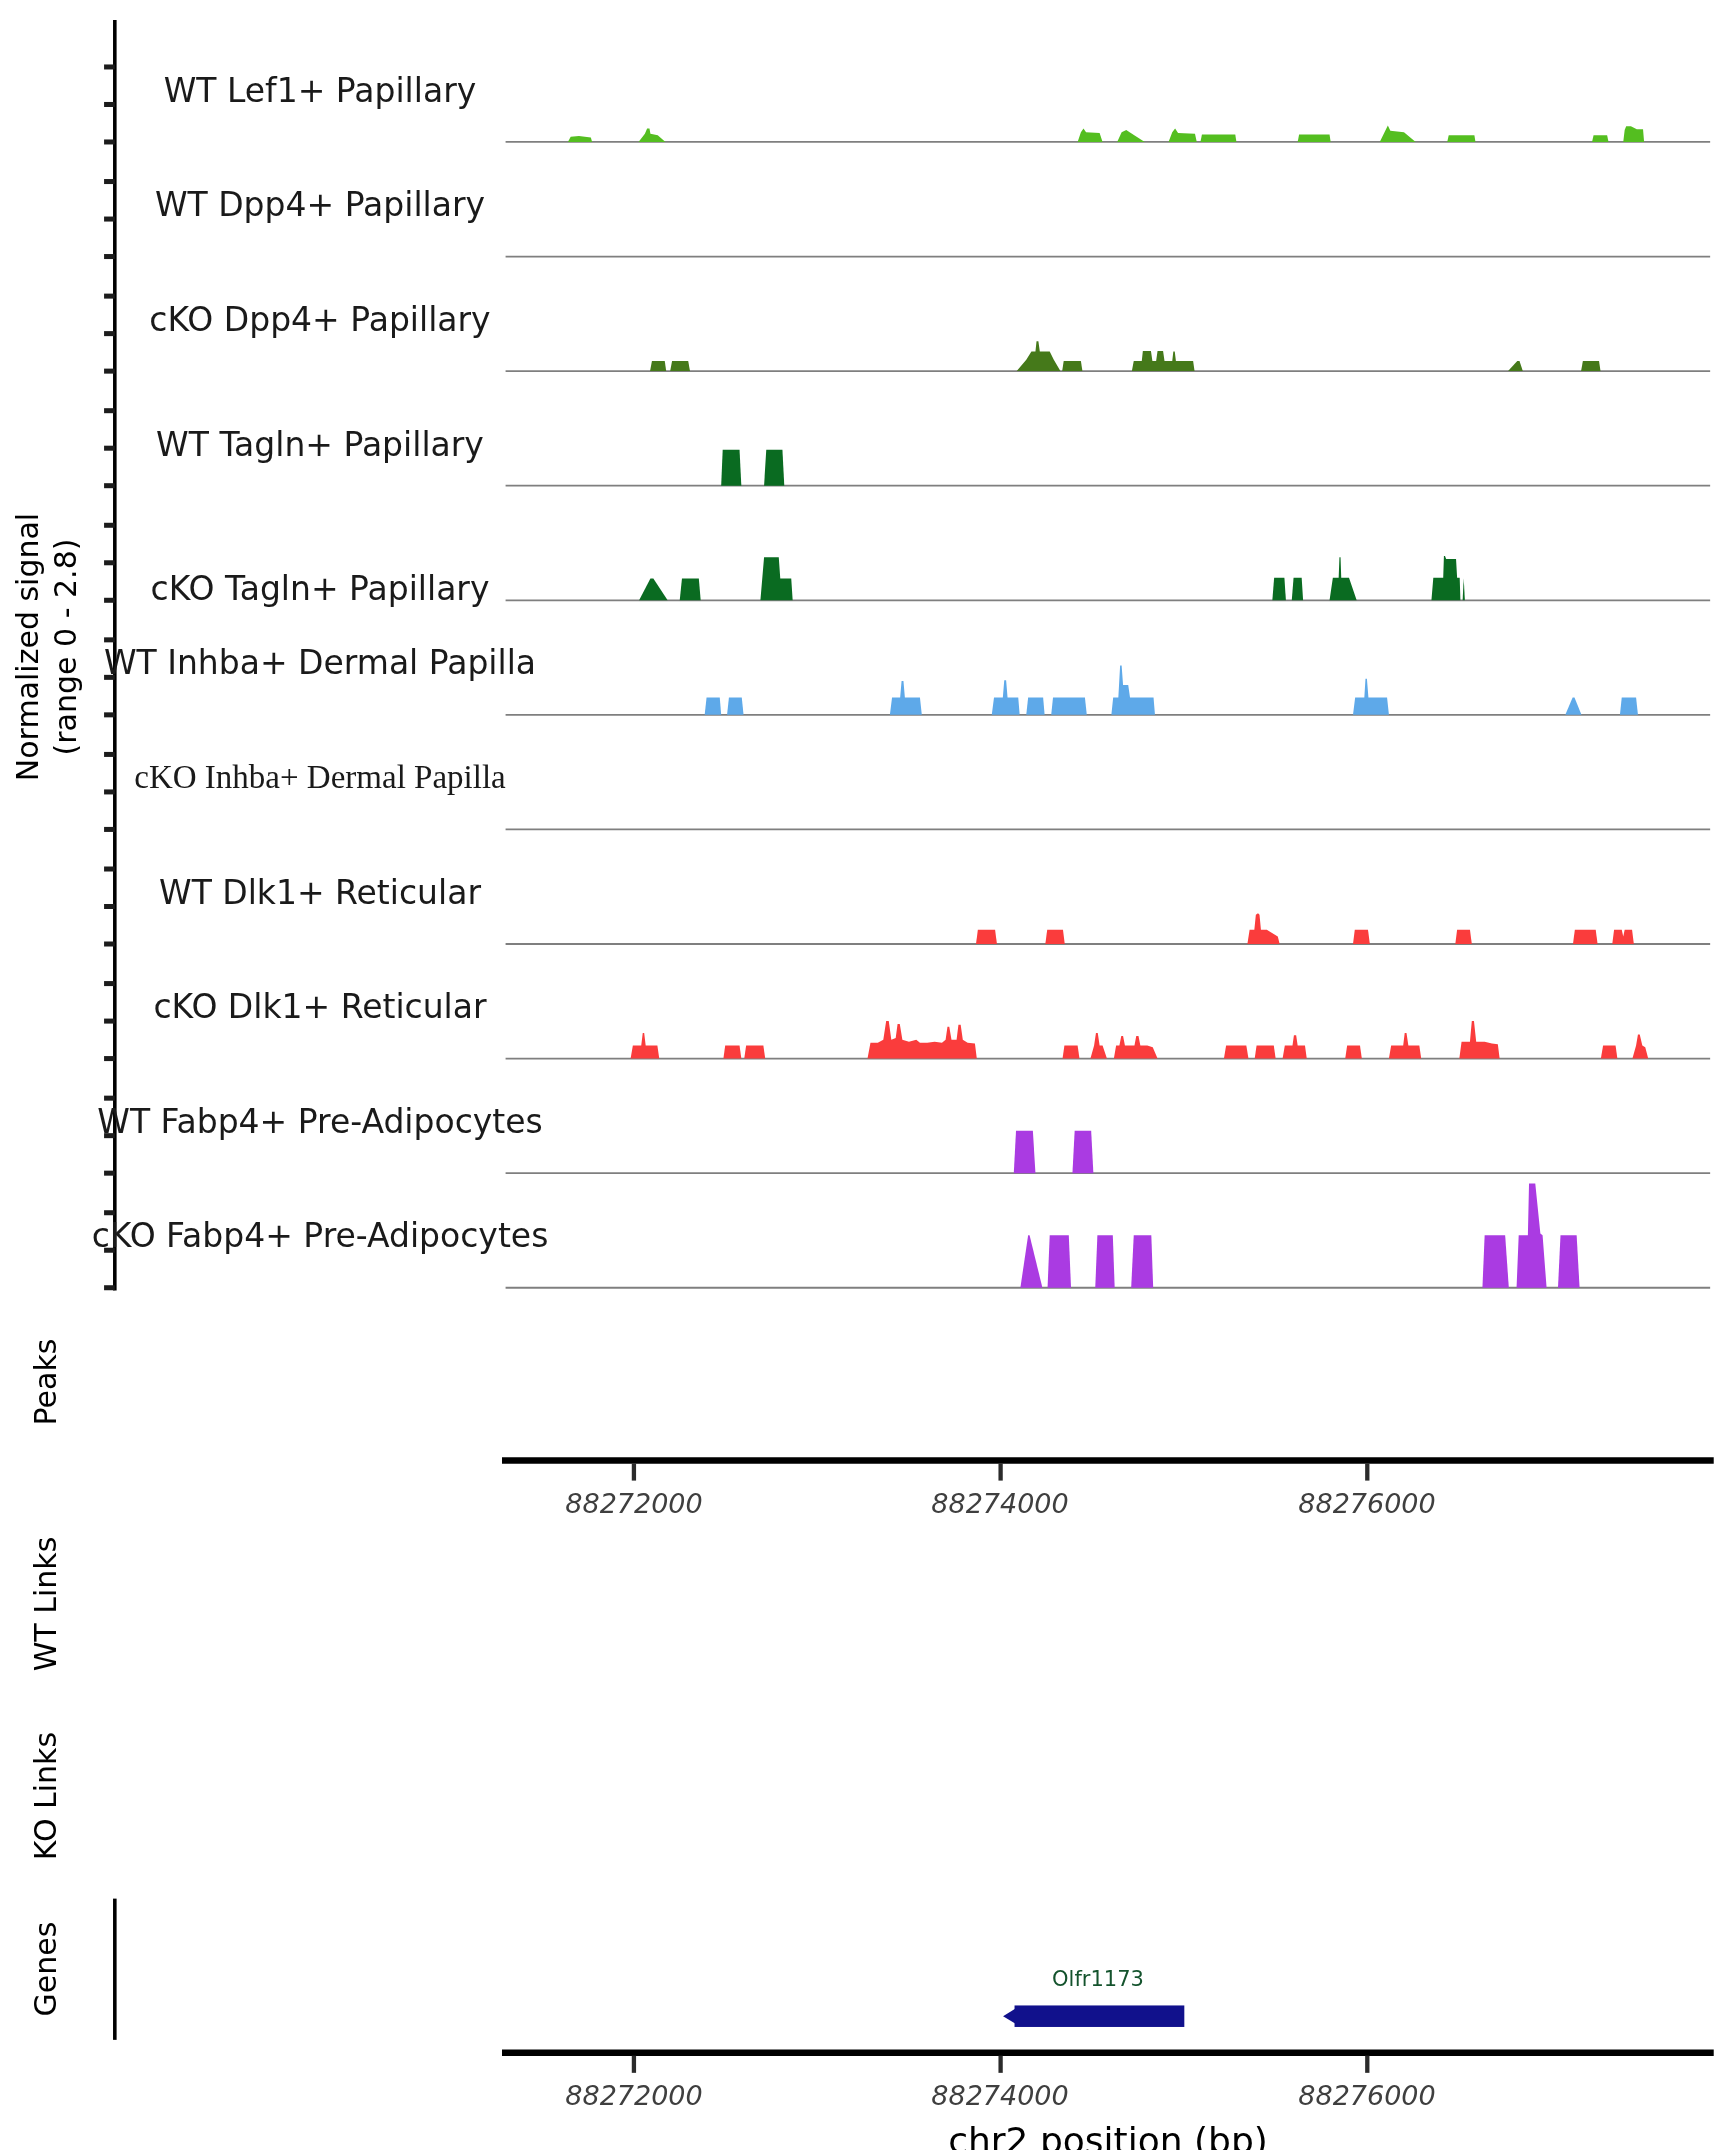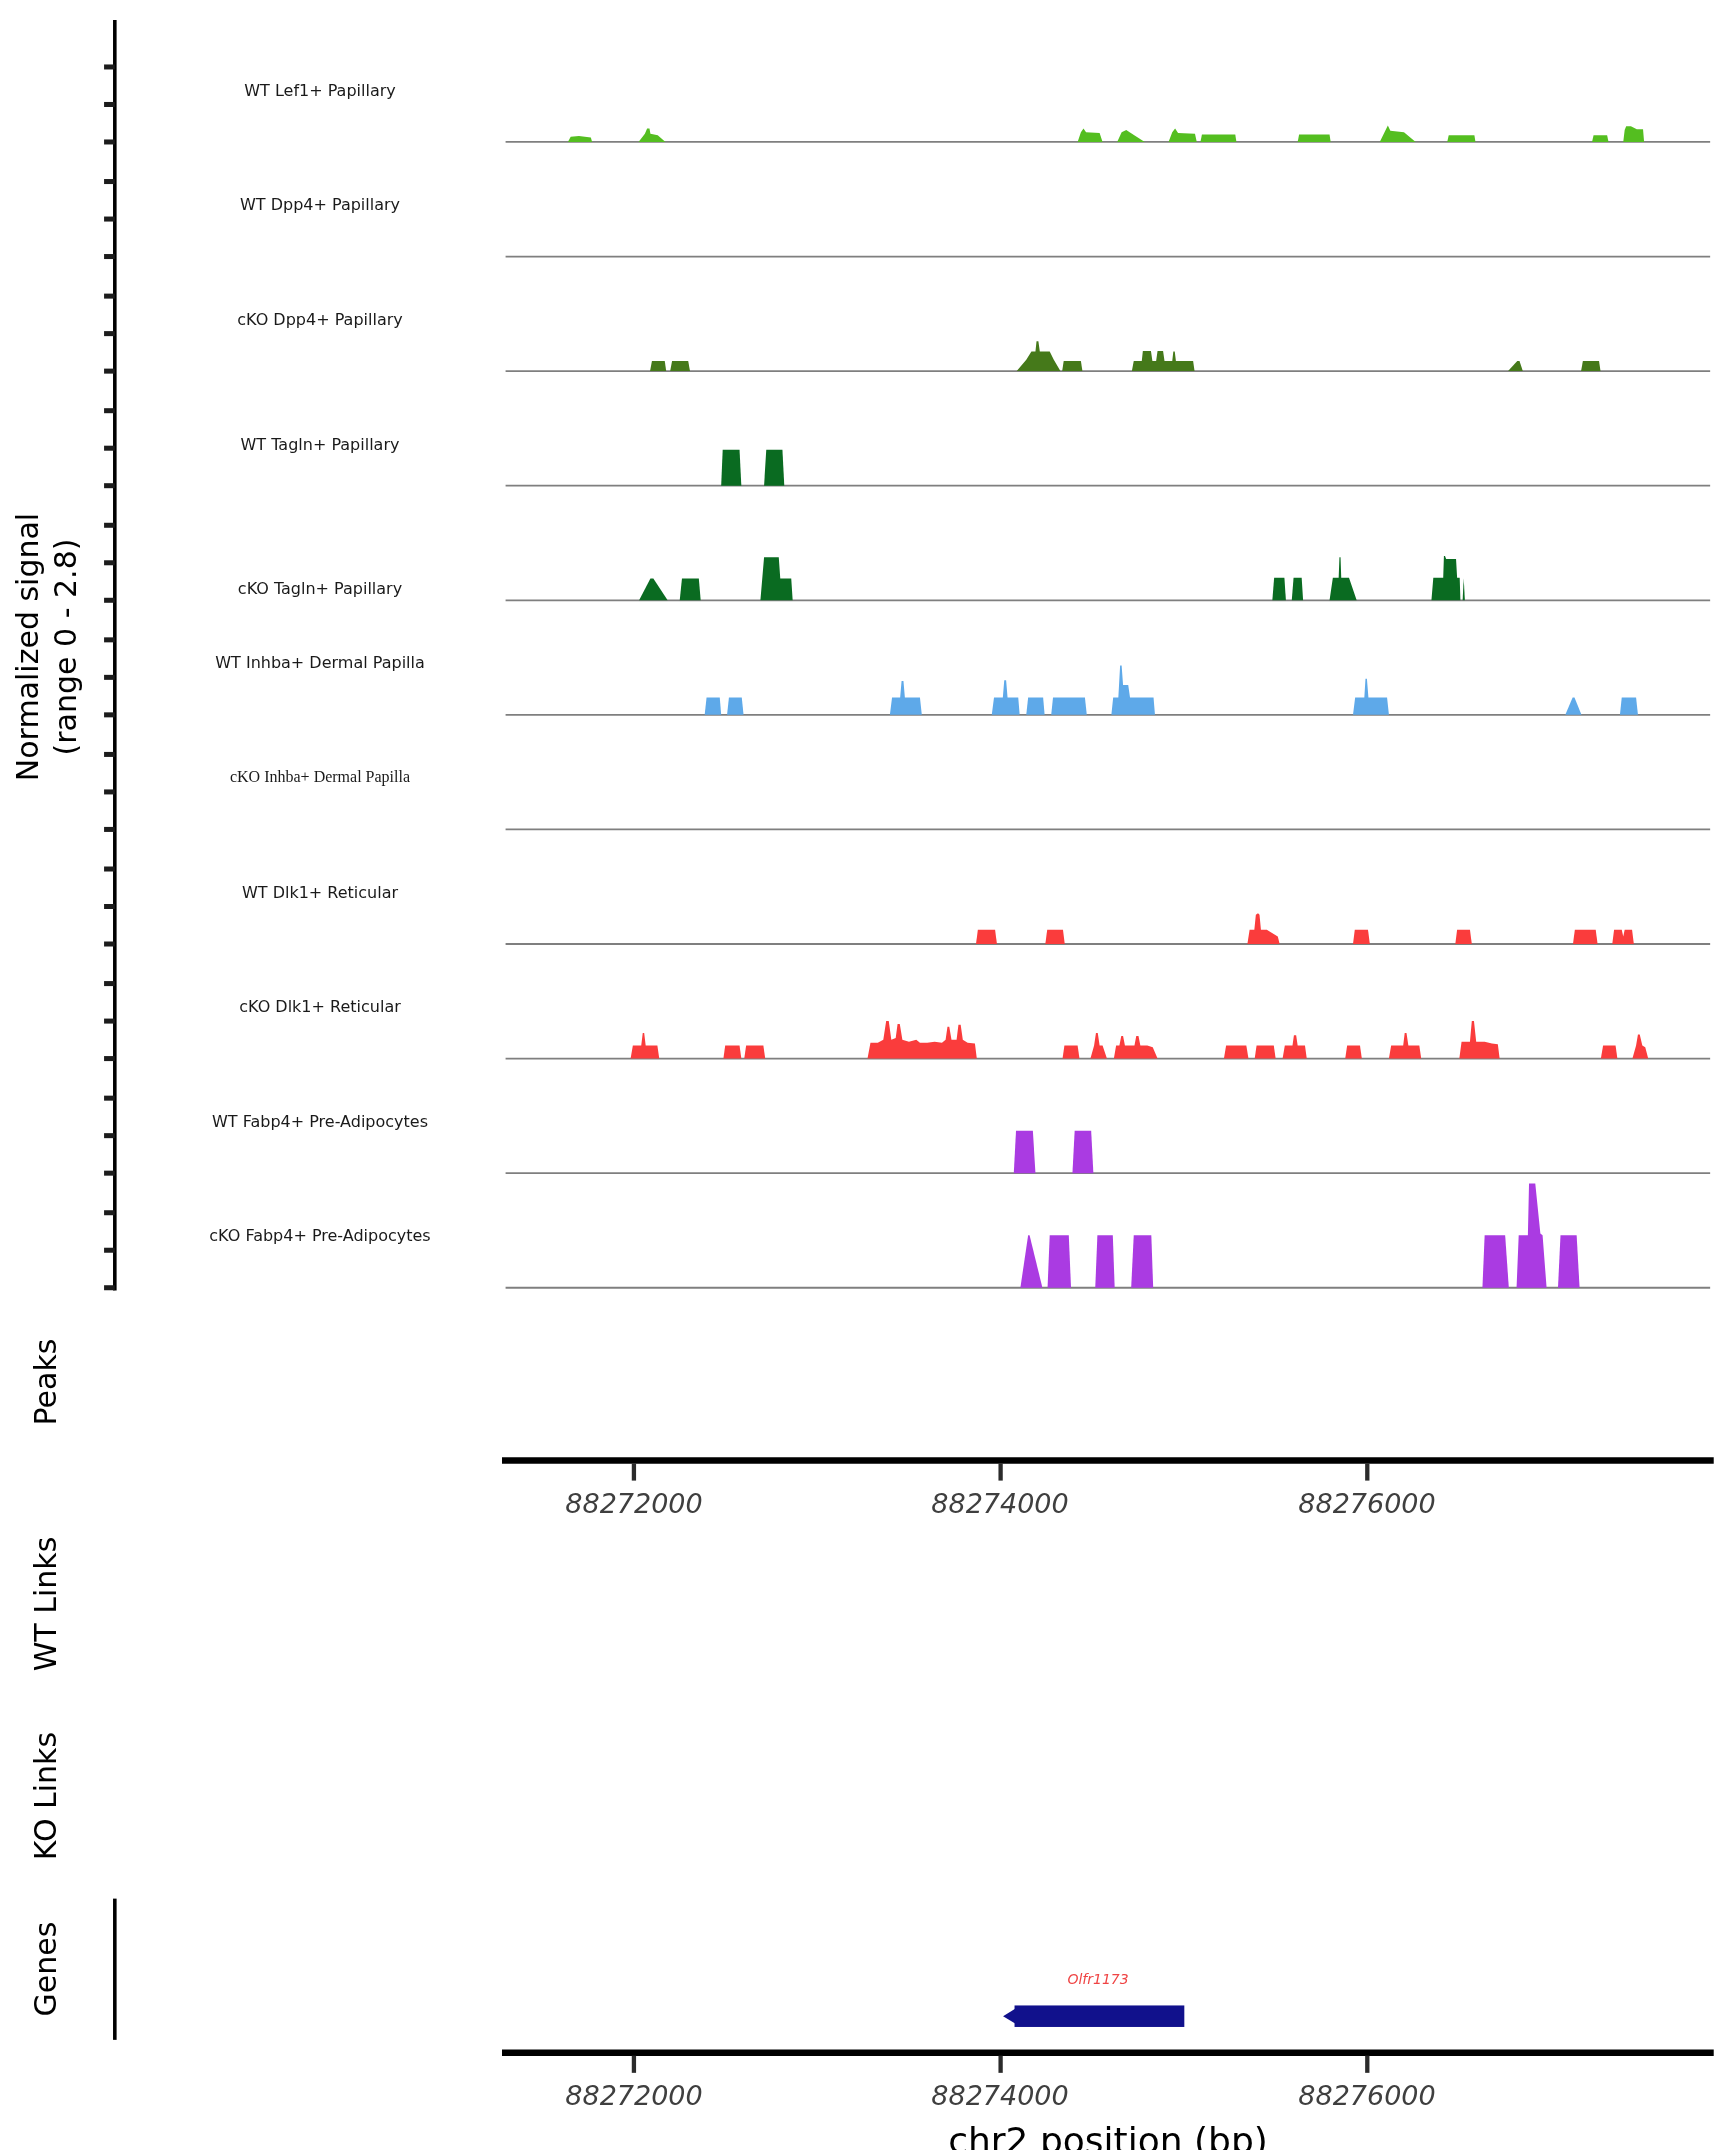--- a/index.html
+++ b/index.html
@@ -8,21 +8,21 @@
     width:1721px;height:2151px;
     background:#ffffff;
     font-family:"DejaVu Sans","Liberation Sans",sans-serif;
     color:#000;
     overflow:hidden;
   }
   #plot{position:absolute;left:0;top:0;}
   .tlabel{
     position:absolute;
     transform:translate(-50%,-50%);
-    font-size:16px;
+    font-size:33px;
     white-space:nowrap;
     color:#1a1a1a;
   }
   .vlabel{
     position:absolute;
     transform:translate(-50%,-50%) rotate(-90deg);
     font-size:30px;
     white-space:nowrap;
     color:#000;
   }
@@ -46,24 +46,23 @@
   .xlabel{
     position:absolute;
     transform:translate(-50%,-50%);
     font-size:36px;
     color:#000;
     white-space:nowrap;
   }
   .genelabel{
     position:absolute;
     transform:translate(-50%,-50%);
-    font-size:14px;
-    color:#ef4444;
-    white-space:nowrap;
-    font-style:italic;
+    font-size:21px;
+    color:#14532d;
+    white-space:nowrap;
   }
 </style>
 </head>
 <body>
 
 <div class="figure">
   <svg id="plot" width="1721" height="2151" viewBox="0 0 2400 3000">
       <line x1="160" y1="28" x2="160" y2="1800" stroke="#000" stroke-width="5"></line>
       <line x1="145" y1="198" x2="160" y2="198" stroke="#1c1c1c" stroke-width="7"></line>
       <line x1="145" y1="145.7" x2="160" y2="145.7" stroke="#1c1c1c" stroke-width="7"></line>

